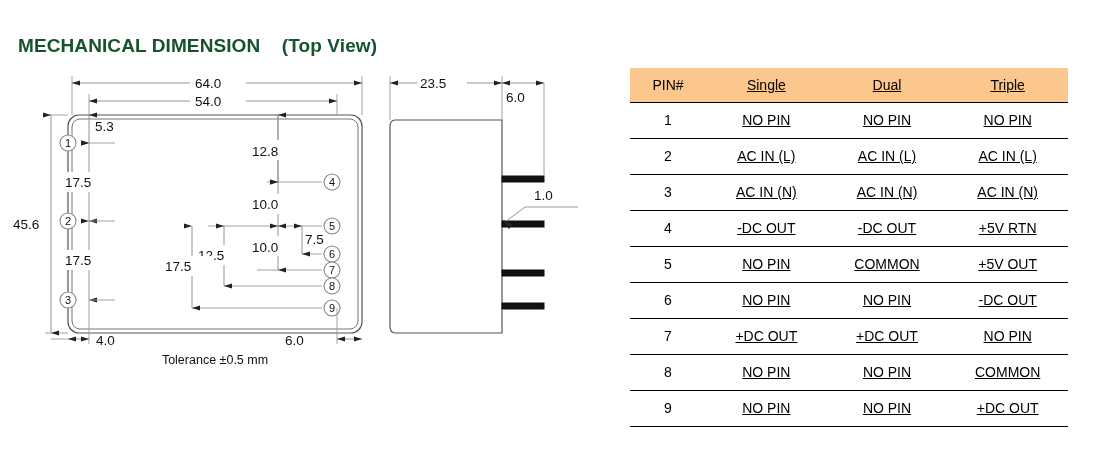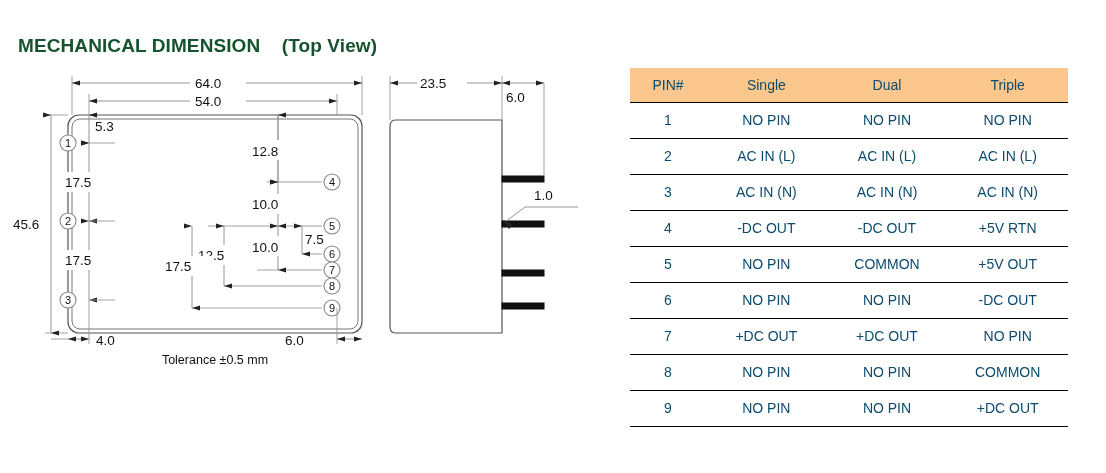--- a/index.html
+++ b/index.html
@@ -38,42 +38,42 @@
   #drawing svg { display: block; }
 
   
   #pin-table {
     position: absolute;
     left: 630px;
     top: 68px;
     width: 438px;
     border-collapse: collapse;
     font-size: 13.5px;
-    color: #0c4a6e;
+    color: #000000;
   }
   #pin-table th {
     background: #fbc78d;
     font-weight: normal;
     font-size: 14px;
     height: 34px;
     padding: 0;
     text-align: center;
     border: none;
     border-bottom: 1.6px solid #000;
   }
   #pin-table td {
     height: 36px;
     padding: 0;
     text-align: center;
     border: none;
     border-bottom: 1.4px solid #000;
     font-size: 14px;
   }
   #pin-table .col-pin   { width: 76px; }
-  #pin-table .col-val   { width: 120.6px; }
+  #pin-table .col-val   { width: 120.6px; text-decoration: underline; }
 </style>
 </head>
 <body>
 
 <div id="page">
 
   <div id="title">MECHANICAL DIMENSION    (Top View)</div>
 
   <div id="drawing">
     <svg width="610" height="380" viewBox="0 0 610 380" xmlns="http://www.w3.org/2000/svg">

